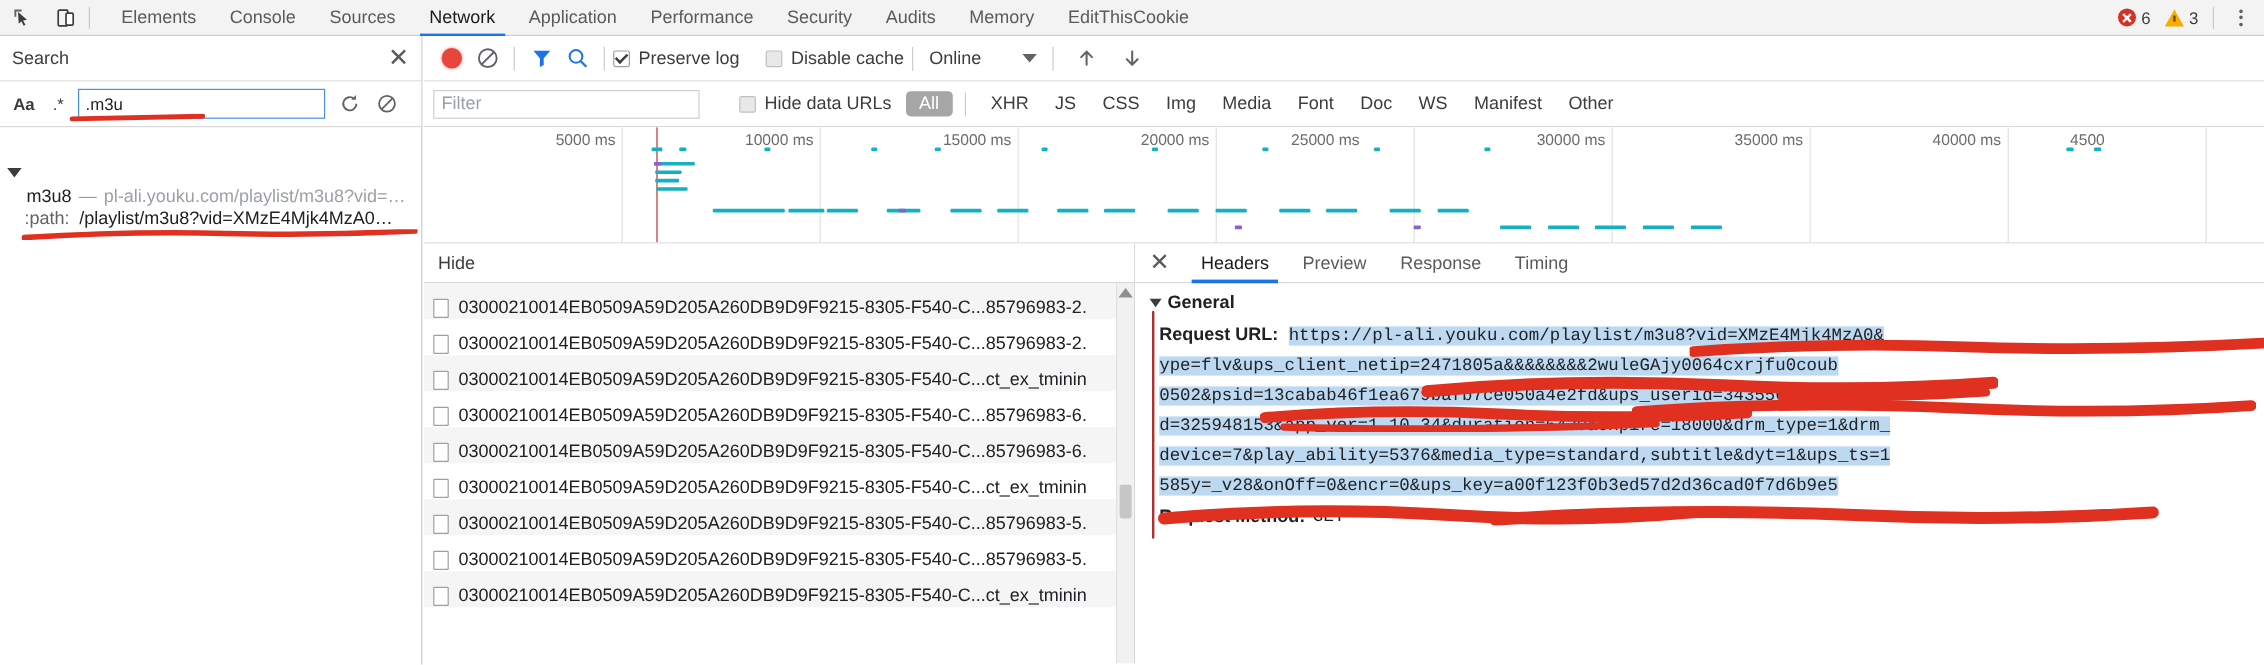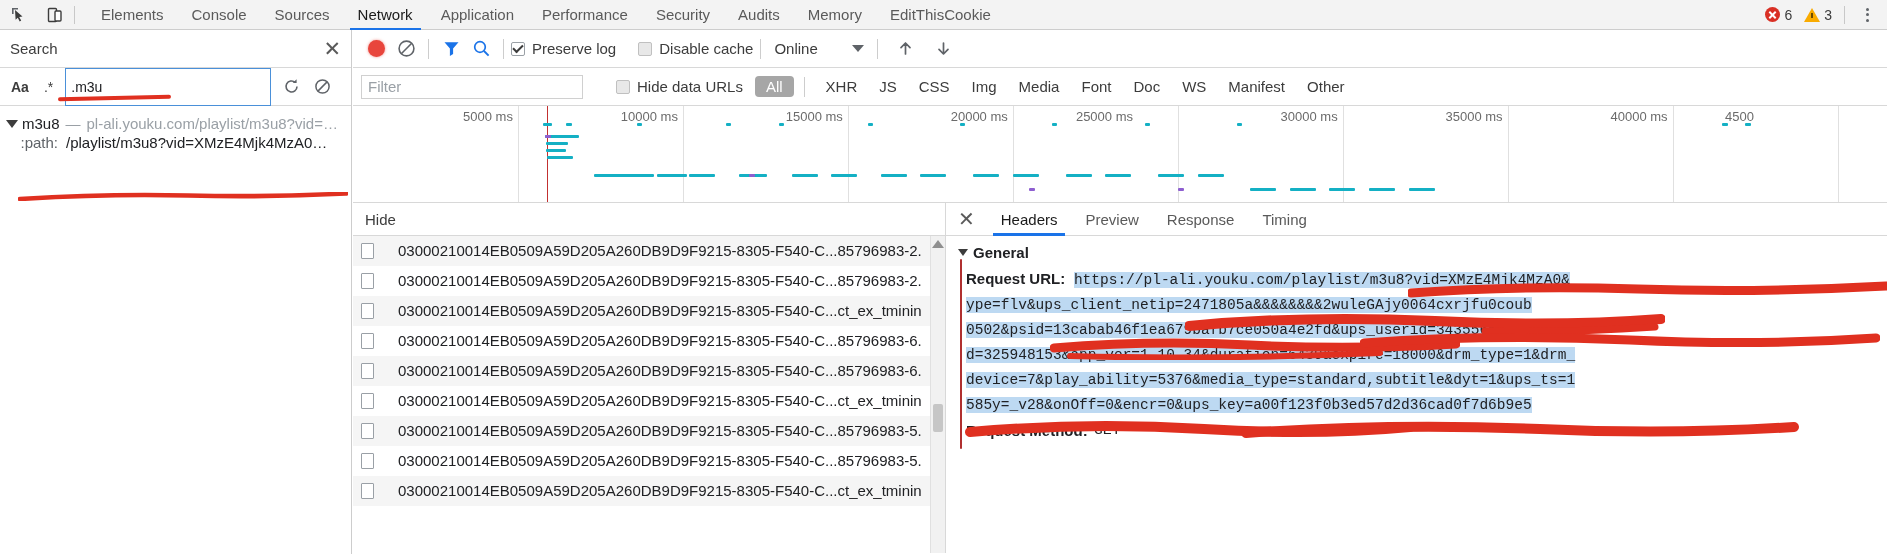--- a/index.html
+++ b/index.html
@@ -60,34 +60,34 @@
   }
   .sp-title { font-size:15px; color:#3c3c3c; }
   .sp-close { margin-left:auto; font-size:21px; color:#5a5a5a; cursor:pointer; line-height:1; }
   .sp-toolbar {
     height:38px; border-bottom:1px solid #d8d8d8; display:flex; align-items:center;
     padding:0 8px; gap:9px; background:#fff;
   }
   .sp-aa { font-size:14px; font-weight:bold; color:#3c3c3c; cursor:pointer; padding:2px 3px; }
   .sp-regex { font-size:14px; color:#3c3c3c; cursor:pointer; padding:2px 3px; }
   .sp-input {
-    flex:0 0 206px; height:38px; border:1px solid #4a90d9; background:#fff;
+    flex:0 0 206px; height:25px; border:1px solid #4a90d9; background:#fff;
     font-size:14px; color:#202124; padding:0 5px; outline:none;
     font-family:"Liberation Sans", sans-serif;
   }
   .sp-btn { width:22px; height:22px; display:flex;align-items:center;justify-content:center; cursor:pointer;}
   .sp-results { padding-top:8px; font-size:15px; }
   .res-row { display:flex; align-items:baseline; padding:1px 0; white-space:nowrap; overflow:hidden;}
   .tri-down {
     width:0;height:0;border-left:6px solid transparent;border-right:6px solid transparent;
     border-top:8px solid #3c3c3c; margin:0 4px 0 6px; align-self:center; cursor:pointer;
   }
   .res-name { color:#202124; font-size:15px; }
   .res-dash { color:#9aa0a6; font-size:15px; margin:0 6px;}
-  .res-url { color:#9aa0a6; font-size:15px; overflow:hidden; text-overflow:clip;}
+  .res-url { color:#9aa0a6; font-size:15px; overflow:hidden; text-overflow:clip;margin-top:40px;}
   .res-label { color:#5f6368; font-size:15px; width:58px; text-align:right; flex:0 0 auto;}
   .res-val { color:#202124; font-size:15px; margin-left:8px; overflow:hidden;}
 
   
   .netpanel { position:absolute; left:353px; top:30px; width:1534px; height:524px; background:#fff; }
   .net-toolbar {
     height:38px; border-bottom:1px solid #d8d8d8; display:flex; align-items:center;
     padding:0 8px; gap:0; background:#fff;
   }
   .nt-btn { width:30px;height:28px;display:flex;align-items:center;justify-content:center;cursor:pointer;}
@@ -138,21 +138,21 @@
   .ov-marker { position:absolute; top:0; bottom:0; width:1px; background:#c23030; }
   .bar { position:absolute; height:3px; border-radius:1px; }
 
   
   .split { position:relative; height:350px; display:flex; }
   .reqlist { width:593px; border-right:1px solid #d8d8d8; background:#fff; position:relative; overflow:hidden;}
   .rl-head { height:33px; border-bottom:1px solid #d8d8d8; display:flex; align-items:center; padding:0 12px;}
   .rl-head span { font-size:15px; color:#3c3c3c; }
   .rl-body { position:relative; }
   .rrow {
-    height:30px; display:flex; align-items:center; padding:0 8px; gap:24px;
+    height:30px; display:flex; align-items:flex-end; padding:0 8px; gap:8px;
     white-space:nowrap; overflow:hidden; border-bottom:1px solid transparent;
   }
   .rrow:nth-child(odd) { background:#f5f5f5; }
   .rrow .ricon {
     width:13px;height:16px;border:1px solid #9aa0a6;border-radius:1px;background:#fff;flex:0 0 auto;
   }
   .rrow .rname { font-size:15px; color:#202124; overflow:hidden; text-overflow:ellipsis; }
   .scrollbar {
     position:absolute; right:0; top:33px; width:15px; bottom:0; background:#f1f1f1; border-left:1px solid #e0e0e0;
   }

